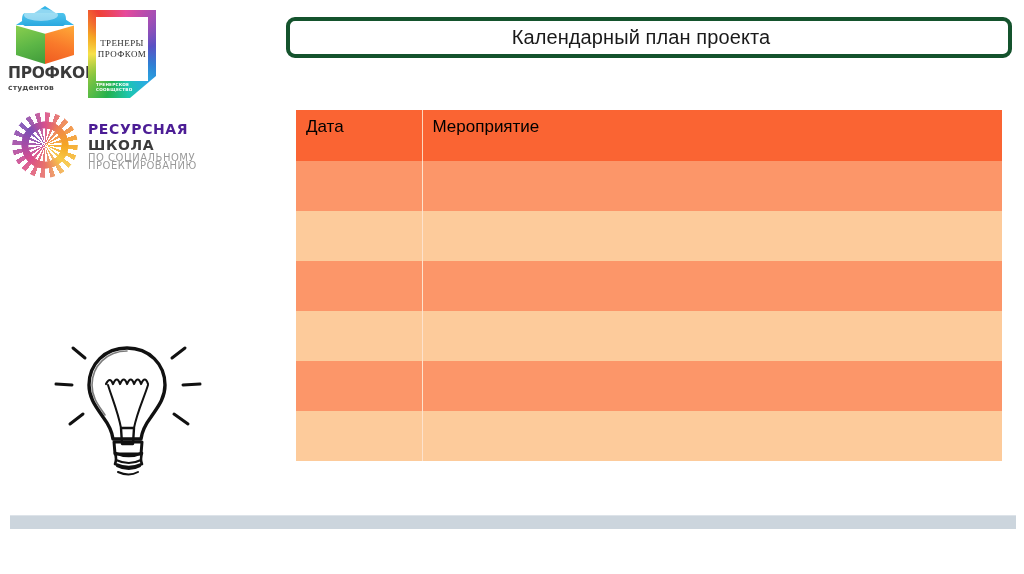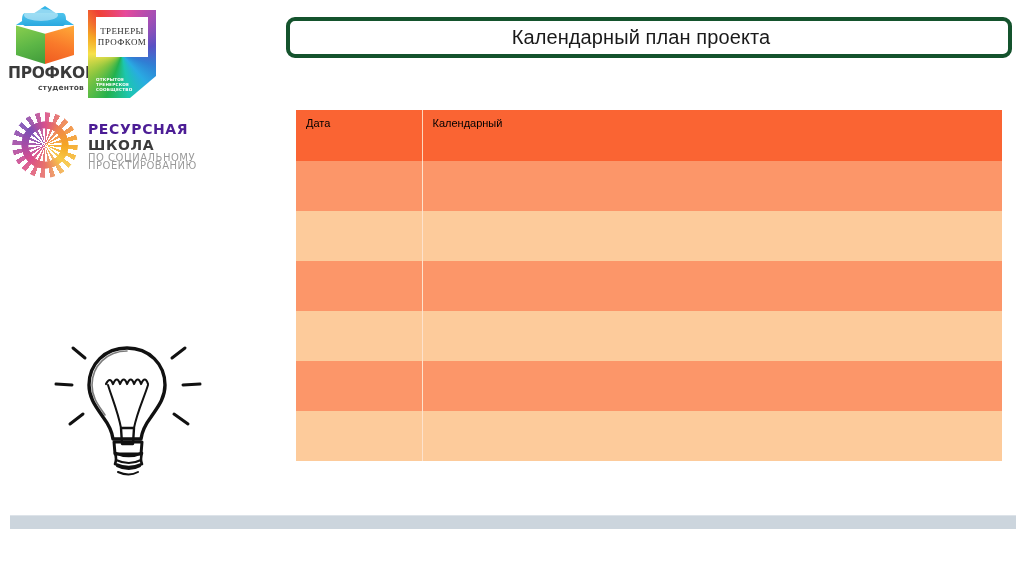--- a/index.html
+++ b/index.html
@@ -84,21 +84,21 @@
     font-size: 15.5px;
     font-weight: 700;
     letter-spacing: -0.3px;
     color: #3a3a3a;
     font-family: "DejaVu Sans", sans-serif;
   }
   #logo-profkom .txt-sub {
     position: absolute;
     left: 0px; top: 77px;
     width: 76px;
-    text-align: right;
+    text-align: left;
     font-size: 7.5px;
     font-weight: 700;
     letter-spacing: .2px;
     color: #4a4a4a;
     font-family: "DejaVu Sans", sans-serif;
   }
 
   
   #logo-trenery {
     position: absolute;
@@ -117,21 +117,21 @@
     position: absolute;
     right: 0; bottom: 0;
     width: 26px; height: 22px;
     background: #ffffff;
     clip-path: polygon(100% 0%, 100% 100%, 0% 100%);
   }
   #logo-trenery .inner {
     position: absolute;
     left: 8px; top: 7px;
     right: 8px;
-    height: 40px;
+    height: 64px;
     background: #ffffff;
     display: flex;
     align-items: center;
     justify-content: center;
     flex-direction: column;
   }
   #logo-trenery .inner .l1,
   #logo-trenery .inner .l2 {
     font-family: "Liberation Serif", serif;
     font-size: 9px;
@@ -256,21 +256,21 @@
     table-layout: fixed;
   }
   #plan-table col.c-date { width: 126px; }
   #plan-table col.c-event { width: 580px; }
   #plan-table th {
     height: 51px;
     vertical-align: top;
     padding: 7px 0 0 10px;
     text-align: left;
     font-weight: normal;
-    font-size: 11px;
+    font-size: 17px;
     color: #000000;
     background: #fa6433;
     border-right: 1px solid #fdd6bd;
     box-sizing: border-box;
   }
   #plan-table th:last-child { border-right: none; }
   #plan-table td {
     height: 50px;
     padding: 6px 0 0 10px;
     vertical-align: top;
@@ -348,21 +348,21 @@
 </div>
 
 <table id="plan-table">
   <colgroup>
     <col class="c-date">
     <col class="c-event">
   </colgroup>
   <thead>
     <tr>
       <th>Дата</th>
-      <th>Календарный</th>
+      <th>Мероприятие</th>
     </tr>
   </thead>
   <tbody id="plan-body">
       <tr class="odd">
         <td></td>
         <td></td>
       </tr>
       <tr class="even">
         <td></td>
         <td></td>

